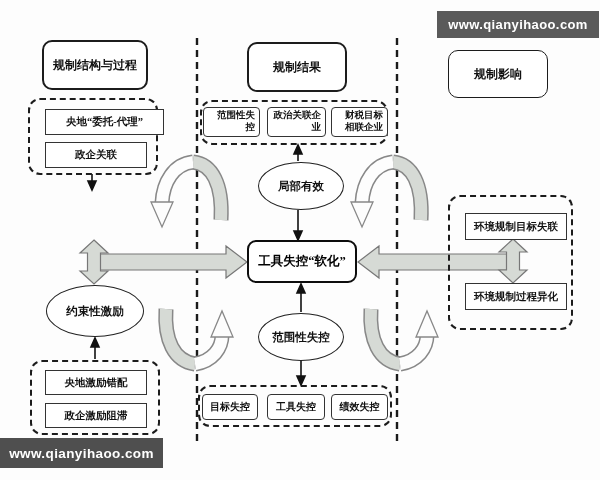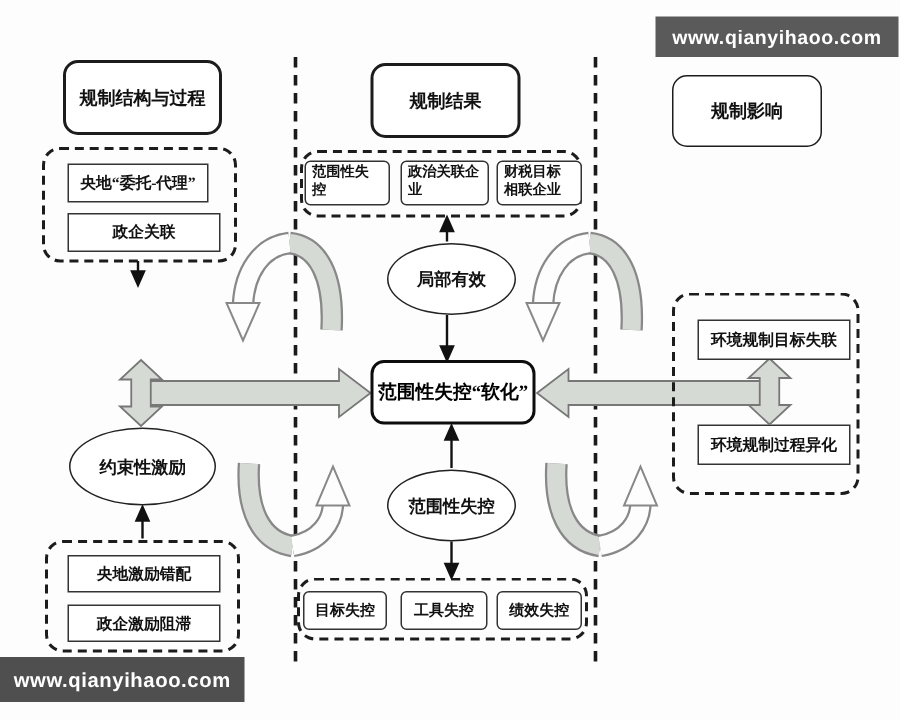--- a/index.html
+++ b/index.html
@@ -1,21 +1,21 @@
 <!DOCTYPE html>
 <html><head>
 <meta charset="utf-8">
 <style>
   html,body{margin:0;padding:0;background:#fff;}
   #canvas{
     position:relative;width:600px;height:480px;background:#fdfdfd;
     font-family:"Liberation Serif","DejaVu Serif",serif;overflow:hidden;
   }
   #connector-layer{position:absolute;left:0;top:0;z-index:1;}
-  .abs{position:absolute;z-index:2;display:flex;align-items:center;justify-content:center;text-align:left;box-sizing:border-box;}
+  .abs{position:absolute;z-index:2;display:flex;align-items:center;justify-content:center;text-align:right;box-sizing:border-box;}
   .hdr{
     background:#fff;border:2px solid #1c1c1c;border-radius:10px;
     font-size:12px;font-weight:600;color:#111;white-space:nowrap;
   }
   .hdr-light{border-width:1.4px;}
   .dashed-group{
     border:2px dashed #1c1c1c;border-radius:12px;background:transparent;z-index:2;
   }
   .small-box{
     background:#fff;border:1.4px solid #333;font-weight:600;color:#111;
@@ -110,37 +110,37 @@
   </svg>
 
   <div class="abs watermark" style="left:437px;top:11px;width:162px;height:27px;background:#5a5a5a;font-size:13px;">www.qianyihaoo.com</div>
   <div class="abs watermark" style="left:0;top:438px;width:163px;height:30px;background:#4f4f4f;font-size:13.5px;">www.qianyihaoo.com</div>
 
   <div class="abs hdr" style="left:42px;top:40px;width:106px;height:50px;">规制结构与过程</div>
   <div class="abs hdr" style="left:247px;top:42px;width:100px;height:50px;">规制结果</div>
   <div class="abs hdr hdr-light" style="left:448px;top:50px;width:100px;height:48px;">规制影响</div>
 
   <div class="abs dashed-group" style="left:28px;top:98px;width:130px;height:77px;"></div>
-  <div class="abs small-box" style="left:45px;top:109px;width:94px;height:26px;">央地“委托-代理”</div>
+  <div class="abs small-box" style="left:45px;top:109px;width:119px;height:26px;">央地“委托-代理”</div>
   <div class="abs small-box" style="left:45px;top:142px;width:102px;height:26px;">政企关联</div>
 
   <div class="abs ellipse" style="left:46px;top:285px;width:98px;height:52px;">约束性激励</div>
 
   <div class="abs dashed-group" style="left:30px;top:360px;width:130px;height:75px;"></div>
   <div class="abs small-box" style="left:45px;top:370px;width:102px;height:25px;">央地激励错配</div>
   <div class="abs small-box" style="left:45px;top:403px;width:102px;height:25px;">政企激励阻滞</div>
 
   <div class="abs dashed-group" style="left:200px;top:100px;width:188px;height:45px;"></div>
   <div class="abs small-box round-box wrap-box" style="left:203px;top:107px;width:57px;height:30px;">范围性失控</div>
   <div class="abs small-box round-box wrap-box" style="left:267px;top:107px;width:59px;height:30px;">政治关联企业</div>
   <div class="abs small-box round-box wrap-box" style="left:331px;top:107px;width:57px;height:30px;">财税目标相联企业</div>
 
   <div class="abs ellipse" style="left:258px;top:162px;width:86px;height:48px;">局部有效</div>
 
-  <div class="abs central" style="left:247px;top:240px;width:110px;height:43px;">范围性失控“软化”</div>
+  <div class="abs central" style="left:247px;top:240px;width:110px;height:43px;">工具失控“软化”</div>
 
   <div class="abs ellipse" style="left:258px;top:313px;width:86px;height:48px;">范围性失控</div>
 
   <div class="abs dashed-group" style="left:198px;top:385px;width:194px;height:42px;"></div>
   <div class="abs small-box round-box" style="left:202px;top:394px;width:56px;height:26px;font-size:10px;">目标失控</div>
   <div class="abs small-box round-box" style="left:267px;top:394px;width:58px;height:26px;font-size:10px;">工具失控</div>
   <div class="abs small-box round-box" style="left:331px;top:394px;width:57px;height:26px;font-size:10px;">绩效失控</div>
 
   <div class="abs dashed-group" style="left:448px;top:195px;width:125px;height:135px;"></div>
   <div class="abs small-box" style="left:465px;top:213px;width:102px;height:27px;font-size:10.5px;">环境规制目标失联</div>

